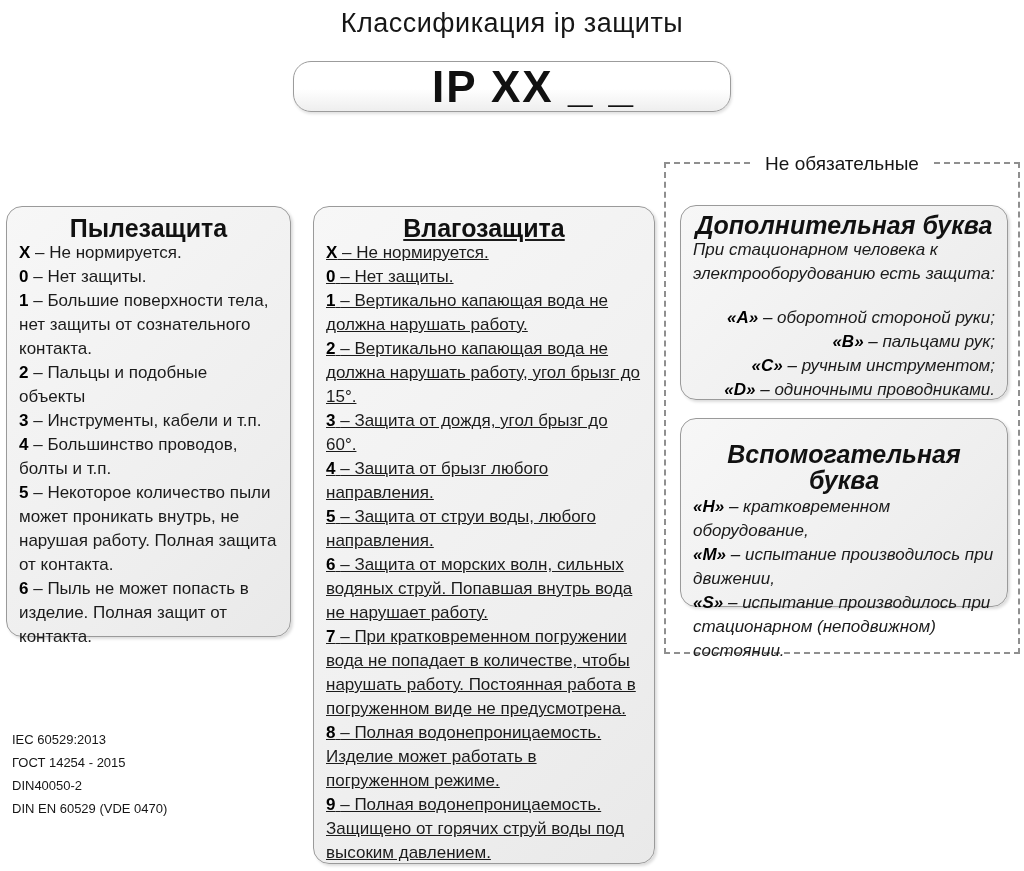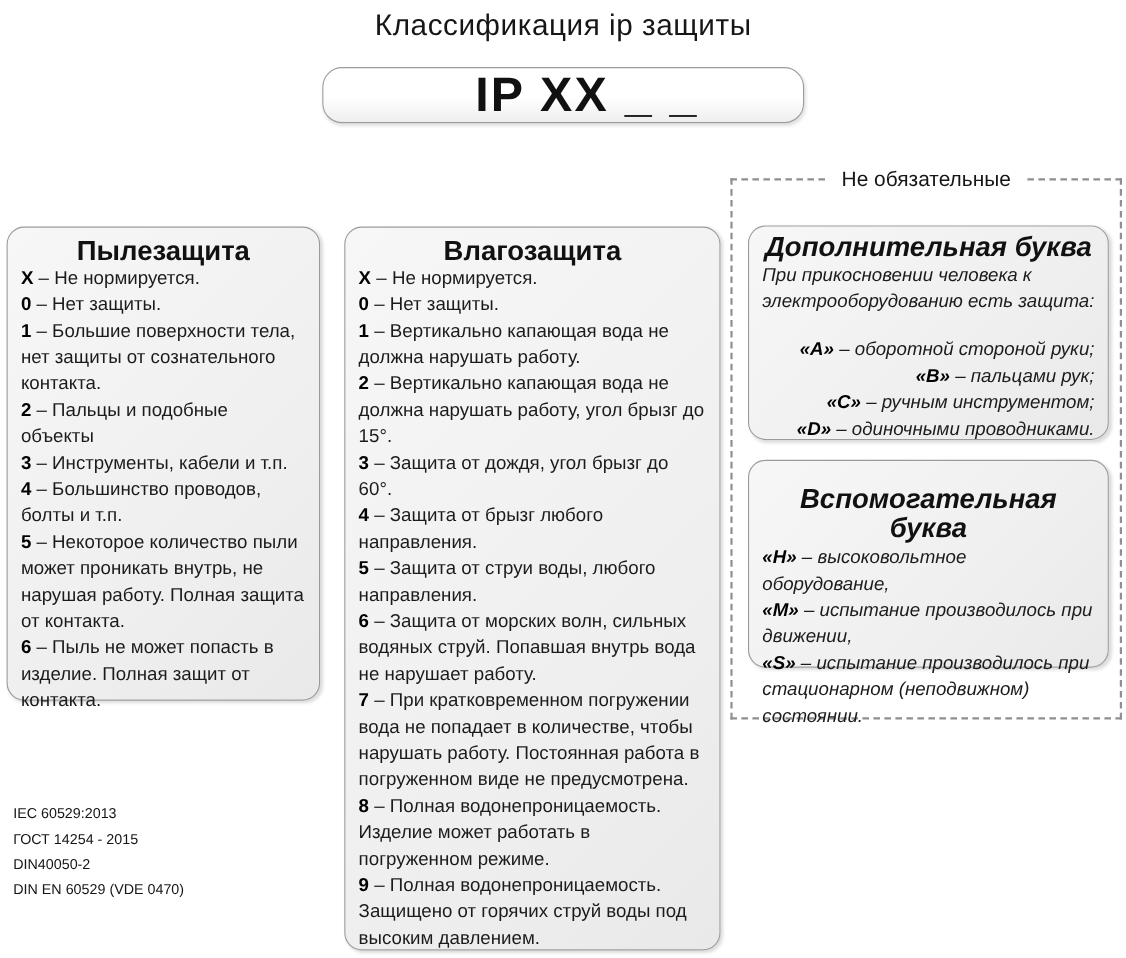--- a/index.html
+++ b/index.html
@@ -36,21 +36,21 @@
     padding: 8px 12px;
     font-size: 17px; line-height: 24px;
   }
   .panel-title {
     text-align: center; font-weight: 700; font-size: 25px;
     line-height: 26px; color: #111;
   }
   .item .key { font-weight: 700; color: #000; }
 
   .panel.dust  { left: 6px;   top: 206px; width: 285px; height: 431px; }
-  .panel.water { left: 313px; top: 206px; width: 342px; height: 658px; }
+  .panel.water { left: 313px; top: 206px; width: 342px; height: 658px; text-decoration: underline; }
 
   .optional {
     position: absolute; left: 664px; top: 162px; width: 356px; height: 492px;
     border: 2px dashed #8f8f8f;
   }
   .optional-label {
     position: absolute; top: -13px; left: 50%; transform: translateX(-50%);
     background: #ffffff; padding: 0 12px;
     font-size: 19px; line-height: 26px; white-space: nowrap; color: #161616;
   }
@@ -125,38 +125,38 @@
 
         <div class="item"><b class="key">9</b> <span>– Полная водонепроницаемость. Защищено от горячих струй воды под высоким давлением.</span></div>
       </div>
   </div>
 
   <div class="optional">
     <div class="optional-label">Не обязательные</div>
 
     <div class="panel sub1">
       <div class="panel-title">Дополнительная буква</div>
-      <div class="sub-intro">При прикосновении человека к электрооборудованию есть защита:</div>
+      <div class="sub-intro">При стационарном человека к электрооборудованию есть защита:</div>
       <div class="items">
 
           <div class="item"><b class="key">«A»</b> <span>– оборотной стороной руки;</span></div>
 
           <div class="item"><b class="key">«B»</b> <span>– пальцами рук;</span></div>
 
           <div class="item"><b class="key">«C»</b> <span>– ручным инструментом;</span></div>
 
           <div class="item"><b class="key">«D»</b> <span>– одиночными проводниками.</span></div>
         </div>
     </div>
 
     <div class="panel sub2">
       <div class="panel-title">Вспомогательная буква</div>
       <div class="items">
 
-          <div class="item"><b class="key">«H»</b> <span>– высоковольтное оборудование,</span></div>
+          <div class="item"><b class="key">«H»</b> <span>– кратковременном оборудование,</span></div>
 
           <div class="item"><b class="key">«M»</b> <span>– испытание производилось при движении,</span></div>
 
           <div class="item"><b class="key">«S»</b> <span>– испытание производилось при стационарном (неподвижном) состоянии.</span></div>
         </div>
     </div>
   </div>
 
   <div class="standards">
 

